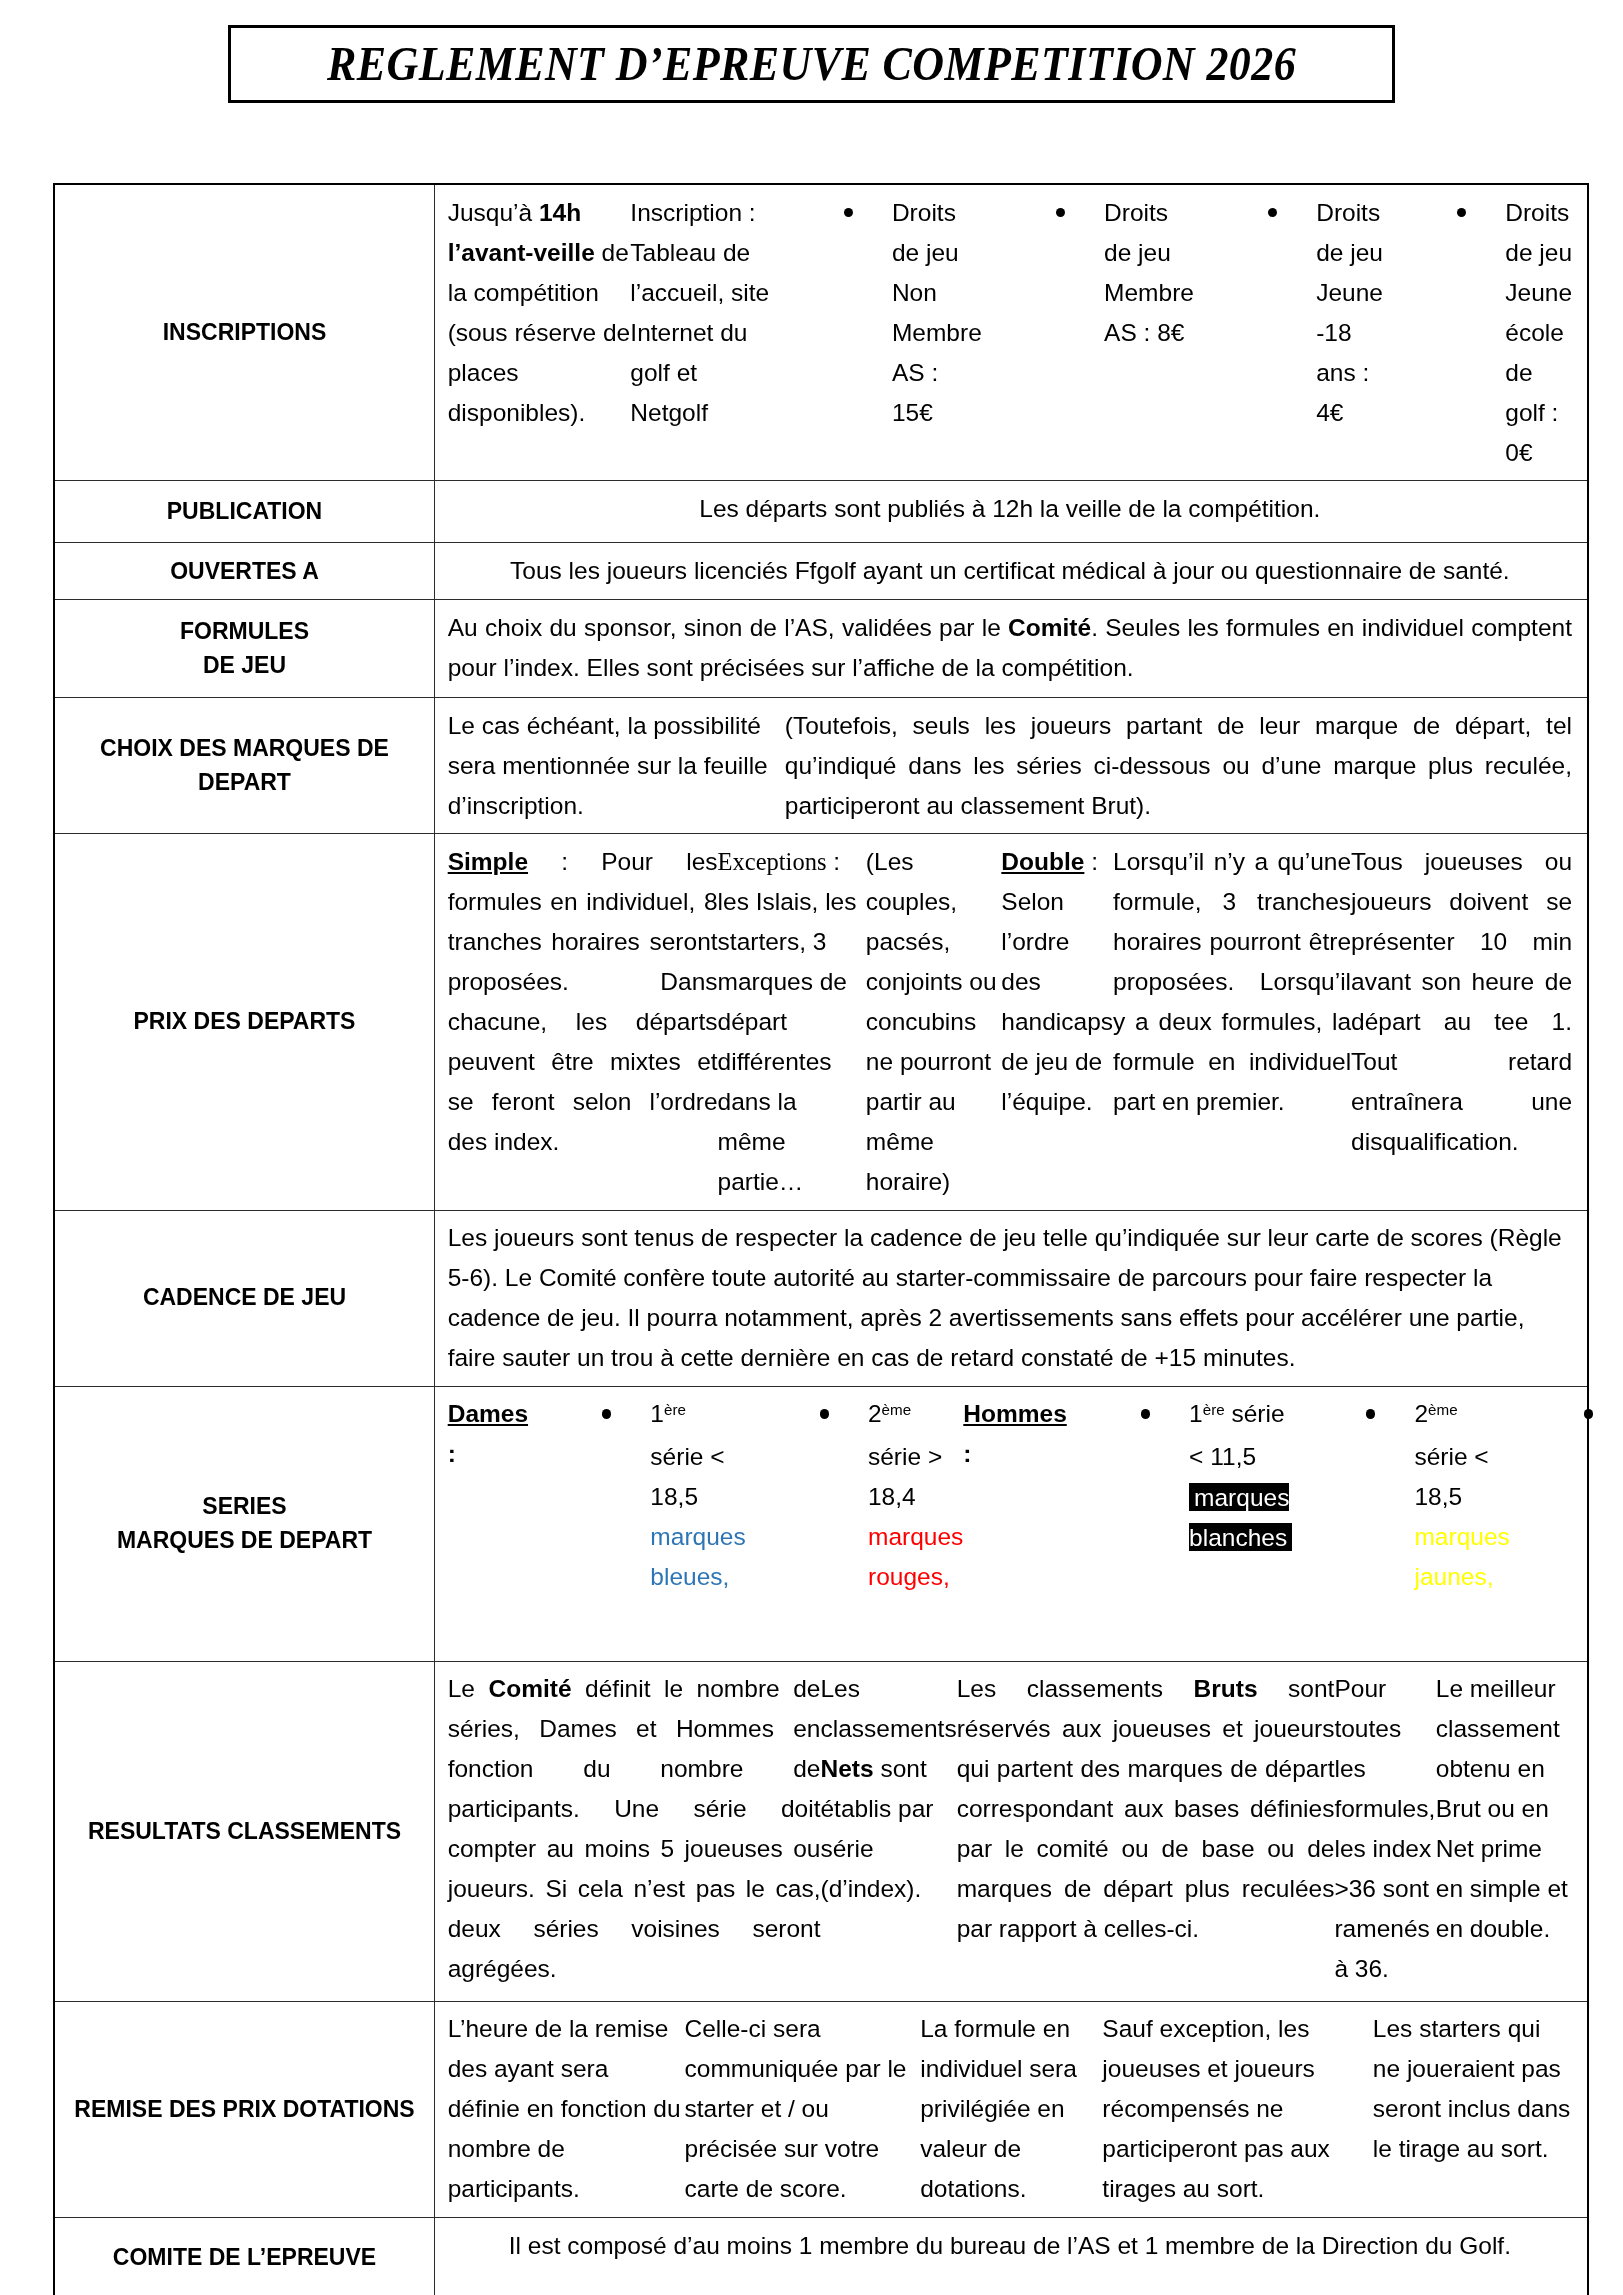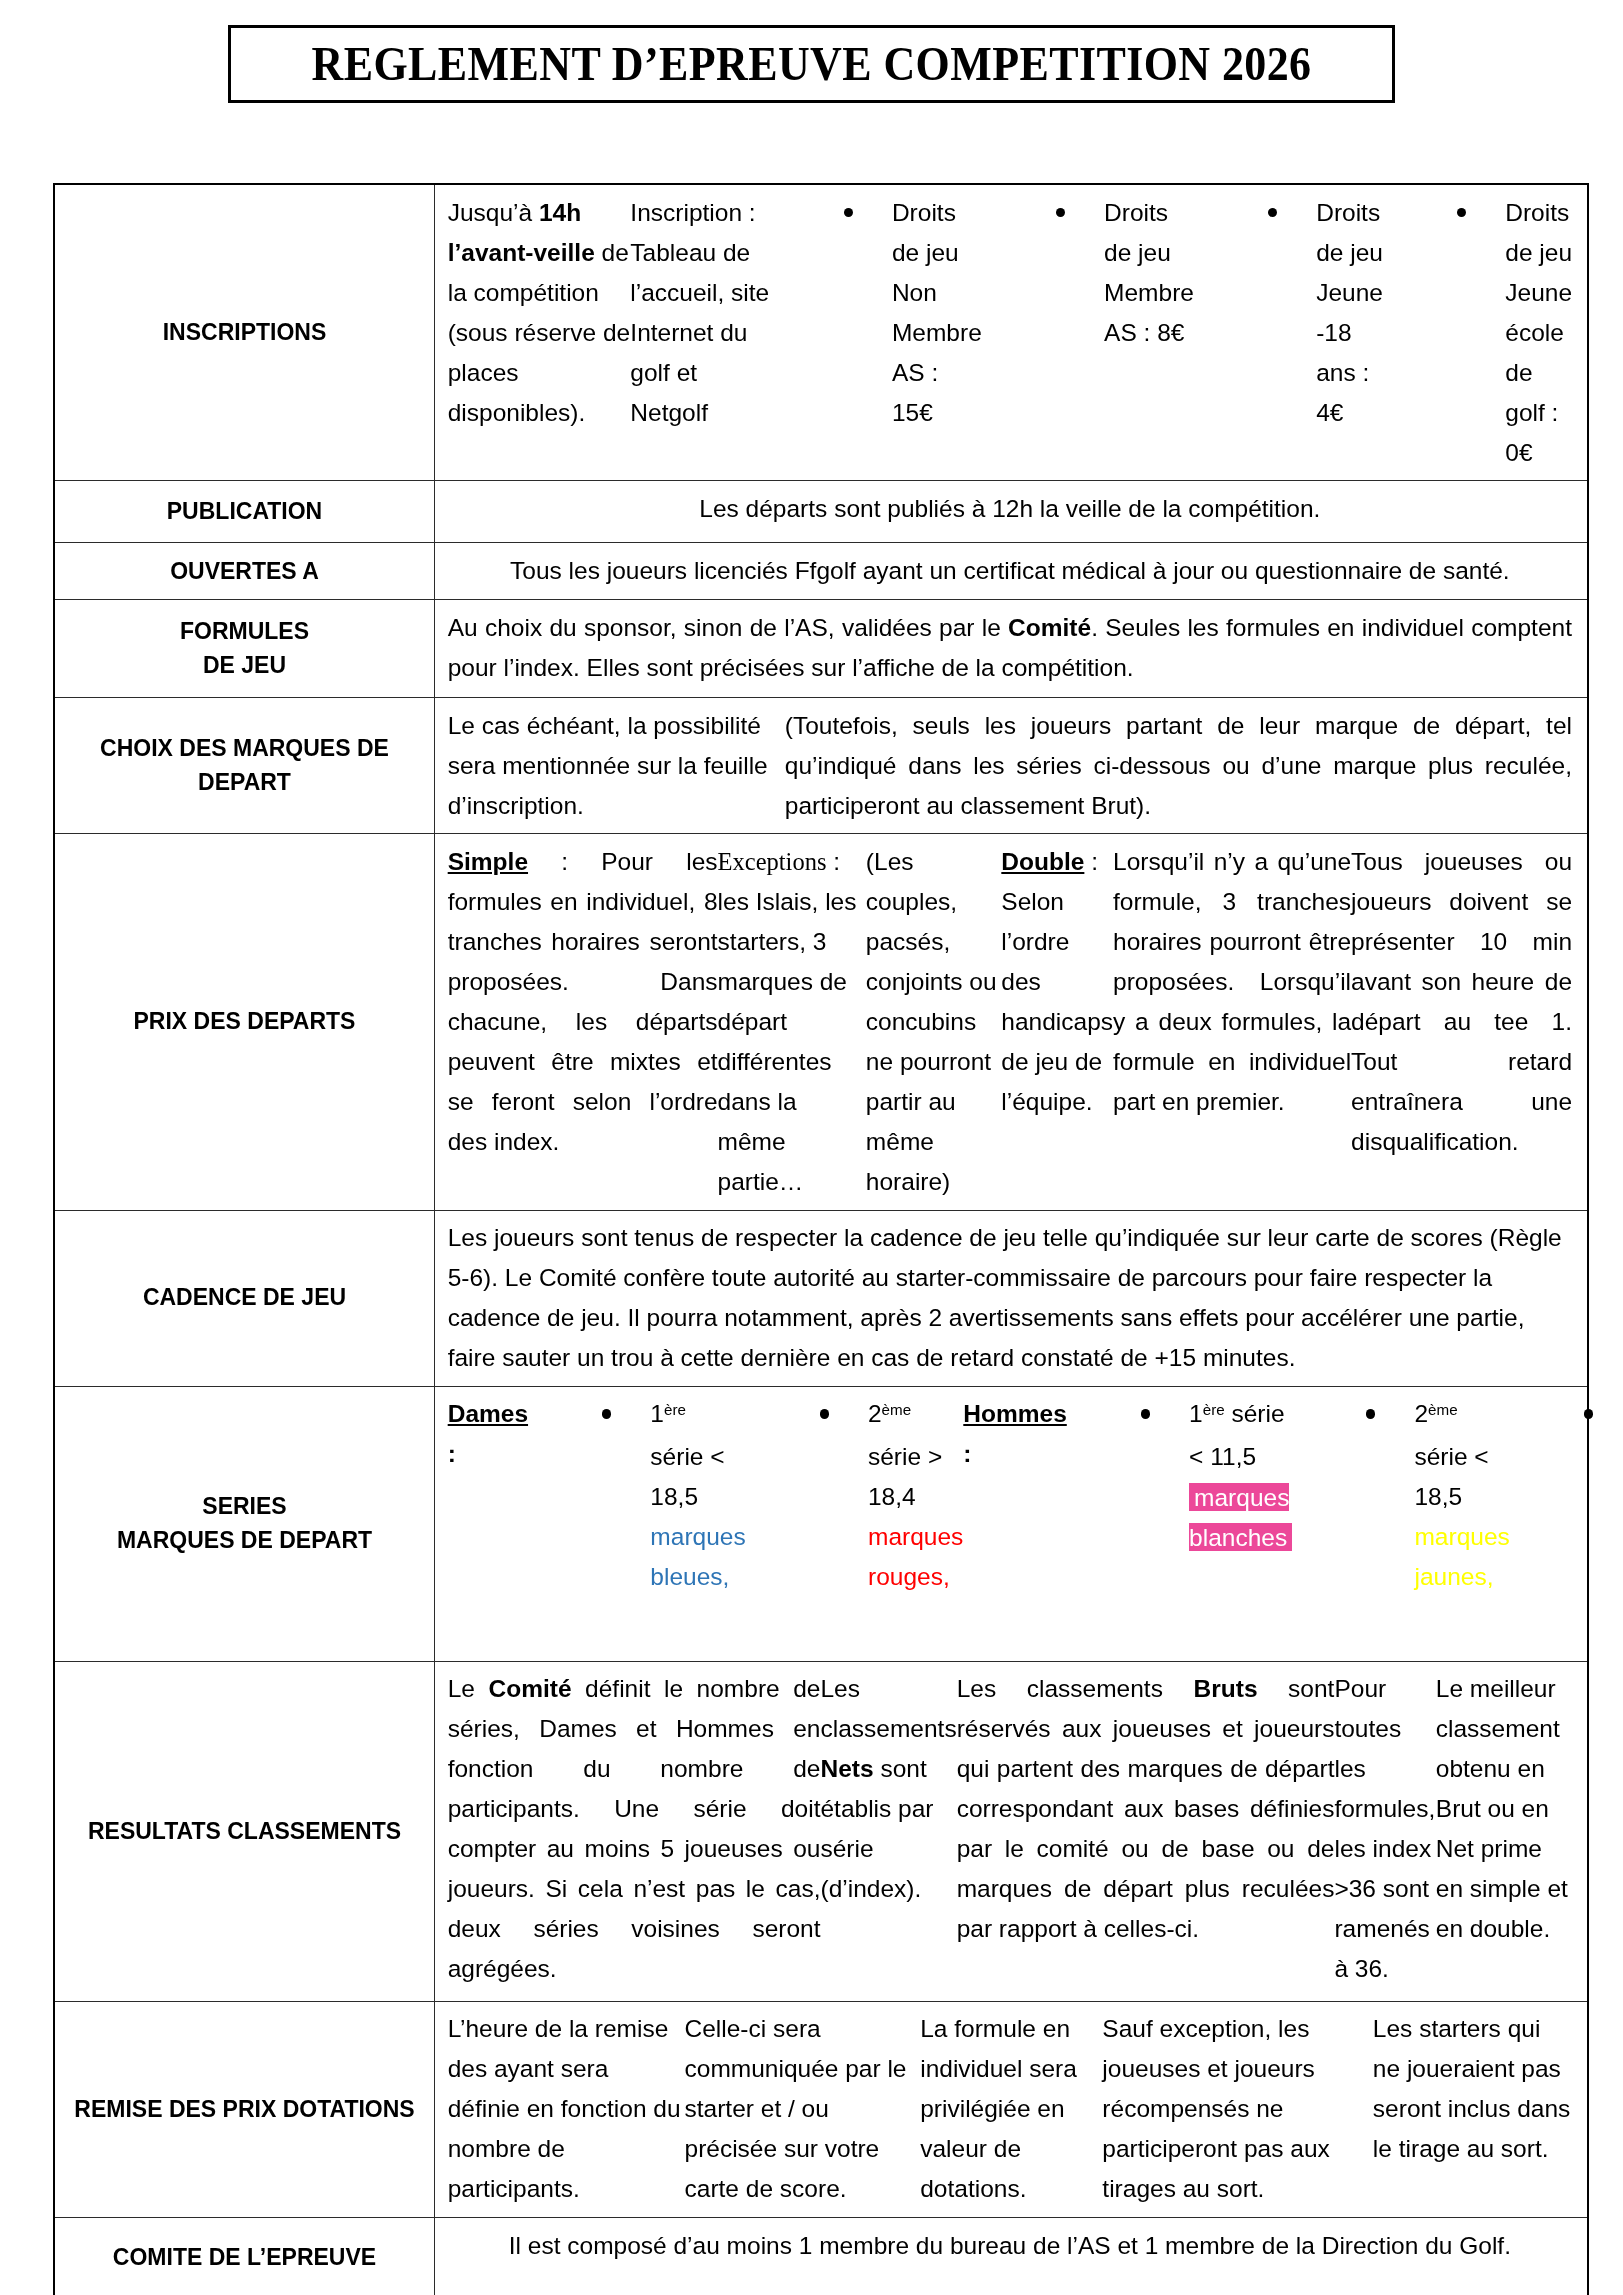--- a/index.html
+++ b/index.html
@@ -9,20 +9,21 @@
     color:#000;
     -webkit-font-smoothing:antialiased;
   }
   
   .title-box{
     margin:25px auto 0 auto;
     width:1167px;height:78px;
     border:3.4px solid #000;
     display:flex;align-items:center;justify-content:center;
     box-sizing:border-box;
+    font-style:italic;
   }
   .title-box h1{
     margin:0;
     font-family:"Liberation Serif","DejaVu Serif",serif;
     font-weight:700;font-size:44px;letter-spacing:0.4px;
     transform:scaleY(1.08);
     white-space:nowrap;
   }
   
   .rules-table{
@@ -55,21 +56,21 @@
     flex:none;margin-top:15px;margin-right:39px;
   }
   
   .b{font-weight:700;}
   .bu{font-weight:700;text-decoration:underline;}
   .serif{font-family:"Liberation Serif","DejaVu Serif",serif;}
   .sup{font-size:0.62em;position:relative;top:-0.5em;}
   .blue{color:#2E75B6;}
   .red{color:#FF0000;}
   .yellow{color:#FFFF00;}
-  .hl{background:#ec4899;color:#fff;padding:0.8px 5px;}
+  .hl{background:#000000;color:#fff;padding:0.8px 5px;}
   
   [data-name="row-inscriptions"]{min-height:233px;}
   [data-name="row-publication"]{min-height:61px;}
   [data-name="row-ouvertes-a"]{min-height:56px;}
   [data-name="row-formules-de-jeu"]{min-height:97px;}
   [data-name="row-choix-marques-depart"]{min-height:115px;}
   [data-name="row-ordre-des-departs"]{min-height:336px;}
   [data-name="row-cadence-de-jeu"]{min-height:172px;}
   [data-name="row-series-marques-depart"]{min-height:274px;}
   [data-name="row-resultats-classements"]{min-height:339px;}

